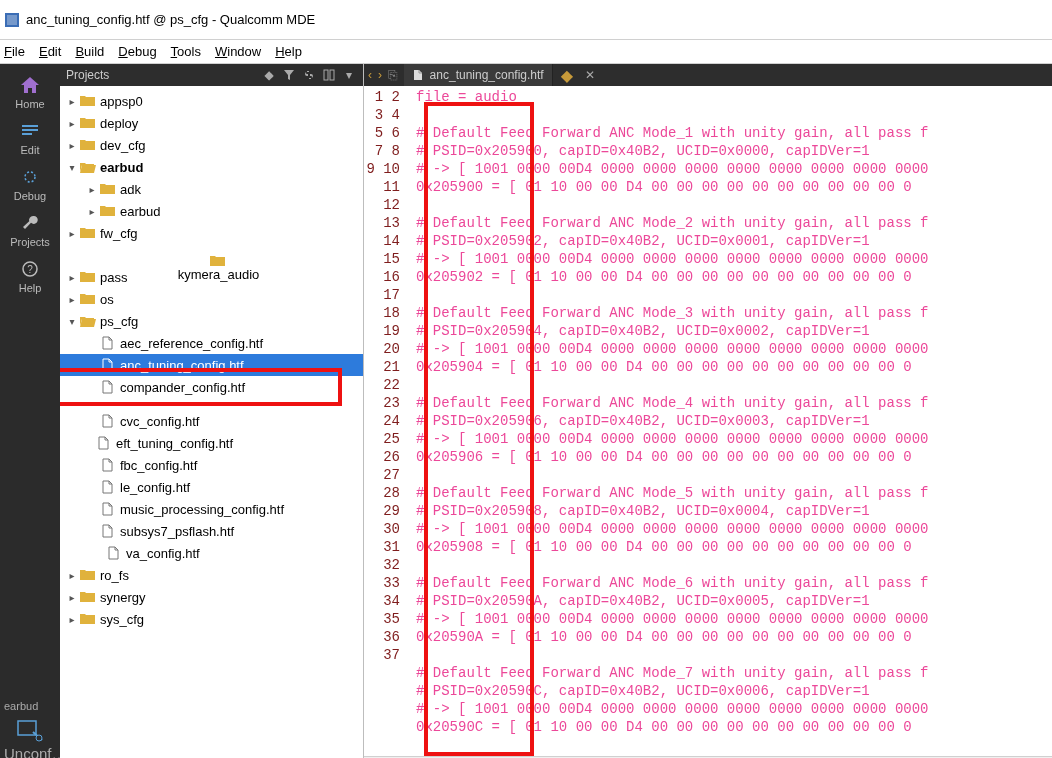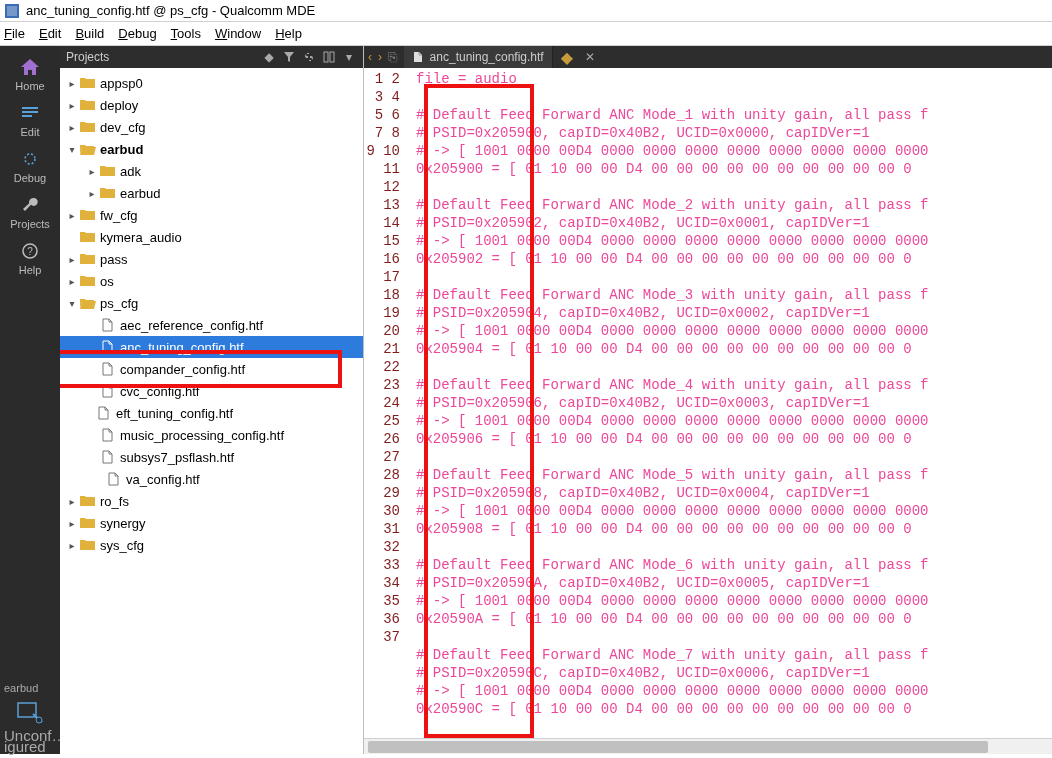--- a/index.html
+++ b/index.html
@@ -1,18 +1,18 @@
 <!DOCTYPE html>
 <html><head>
 <meta charset="utf-8">
 <style>
   * { box-sizing: border-box; margin: 0; padding: 0; }
   html, body { width: 1052px; height: 758px; overflow: hidden; font-family: "Segoe UI", Tahoma, sans-serif; font-size: 13px; background:#fff; }
   
-  .titlebar { height: 22px; background:#fff; border-bottom:1px solid #d0d0d0; display:flex; align-items:center; padding:0 4px; color:#000;}
+  .titlebar { height: 40px; background:#fff; border-bottom:1px solid #d0d0d0; display:flex; align-items:center; padding:0 4px; color:#000;}
   .titlebar .app-icon { width:16px; height:16px; margin-right:6px; display:inline-flex; align-items:center; justify-content:center;}
   
   .menubar { height: 24px; background:#fff; display:flex; align-items:center; padding:0 4px; border-bottom:1px solid #d0d0d0;}
   .menubar .item { margin-right:14px; color:#000; cursor:default;}
   .menubar .item u { text-decoration: underline; }
   
   .main { display:flex; height: calc(758px - 26px - 24px); }
   .leftbar { width:60px; background:#2b2b2b; display:flex; flex-direction:column; align-items:center; padding-top:6px; color:#bbb; font-size:11px;}
   .leftbar .btn { width:56px; display:flex; flex-direction:column; align-items:center; padding:4px 0; margin-bottom:2px; cursor:default;}
   .leftbar .btn .ic { width:28px; height:22px; display:flex; align-items:center; justify-content:center; margin-bottom:2px;}
@@ -216,21 +216,21 @@
         </div>
         <div class="tree-row" style="padding-left: 6px;">
           <span class="arrow">▸</span>
           <span class="ico">
             <svg width="16" height="12" viewBox="0 0 16 12">
               <path class="folder" d="M0 1h5l1 1h9v9H0z"></path>
             </svg>
           </span>
           <span>fw_cfg</span>
         </div>
-        <div class="tree-row" style="padding-left: 6px;">
+        <div class="tree-row" style="padding-left: 14px; flex-direction: column;">
           <span class="arrow none">▸</span>
           <span class="ico">
             <svg width="16" height="12" viewBox="0 0 16 12">
               <path class="folder" d="M0 1h5l1 1h9v9H0z"></path>
             </svg>
           </span>
           <span>kymera_audio</span>
         </div>
         <div class="tree-row" style="padding-left: 6px;">
           <span class="arrow">▸</span>
@@ -283,39 +283,59 @@
         <div class="tree-row" style="padding-left: 26px;">
           <span class="arrow none">▸</span>
           <span class="ico">
             <svg width="12" height="14" viewBox="0 0 12 14">
               <path class="file" d="M1 1h6l3 3v9H1z" stroke-width="1"></path>
               <path class="file" d="M7 1v3h3" stroke-width="1"></path>
             </svg>
           </span>
           <span>compander_config.htf</span>
         </div>
-        <div class="tree-row" style="padding-left: 26px;">
+        <div class="tree-row" style="padding-left: 26px; margin-top: 12px;">
           <span class="arrow none">▸</span>
           <span class="ico">
             <svg width="12" height="14" viewBox="0 0 12 14">
               <path class="file" d="M1 1h6l3 3v9H1z" stroke-width="1"></path>
               <path class="file" d="M7 1v3h3" stroke-width="1"></path>
             </svg>
           </span>
           <span>cvc_config.htf</span>
         </div>
         <div class="tree-row" style="padding-left: 22px;">
           <span class="arrow none">▸</span>
           <span class="ico">
             <svg width="12" height="14" viewBox="0 0 12 14">
               <path class="file" d="M1 1h6l3 3v9H1z" stroke-width="1"></path>
               <path class="file" d="M7 1v3h3" stroke-width="1"></path>
             </svg>
           </span>
           <span>eft_tuning_config.htf</span>
+        </div>
+        <div class="tree-row" style="padding-left: 26px;">
+          <span class="arrow none">▸</span>
+          <span class="ico">
+            <svg width="12" height="14" viewBox="0 0 12 14">
+              <path class="file" d="M1 1h6l3 3v9H1z" stroke-width="1"></path>
+              <path class="file" d="M7 1v3h3" stroke-width="1"></path>
+            </svg>
+          </span>
+          <span>fbc_config.htf</span>
+        </div>
+        <div class="tree-row" style="padding-left: 26px;">
+          <span class="arrow none">▸</span>
+          <span class="ico">
+            <svg width="12" height="14" viewBox="0 0 12 14">
+              <path class="file" d="M1 1h6l3 3v9H1z" stroke-width="1"></path>
+              <path class="file" d="M7 1v3h3" stroke-width="1"></path>
+            </svg>
+          </span>
+          <span>le_config.htf</span>
         </div>
         <div class="tree-row" style="padding-left: 26px;">
           <span class="arrow none">▸</span>
           <span class="ico">
             <svg width="12" height="14" viewBox="0 0 12 14">
               <path class="file" d="M1 1h6l3 3v9H1z" stroke-width="1"></path>
               <path class="file" d="M7 1v3h3" stroke-width="1"></path>
             </svg>
           </span>
           <span>music_processing_config.htf</span>

